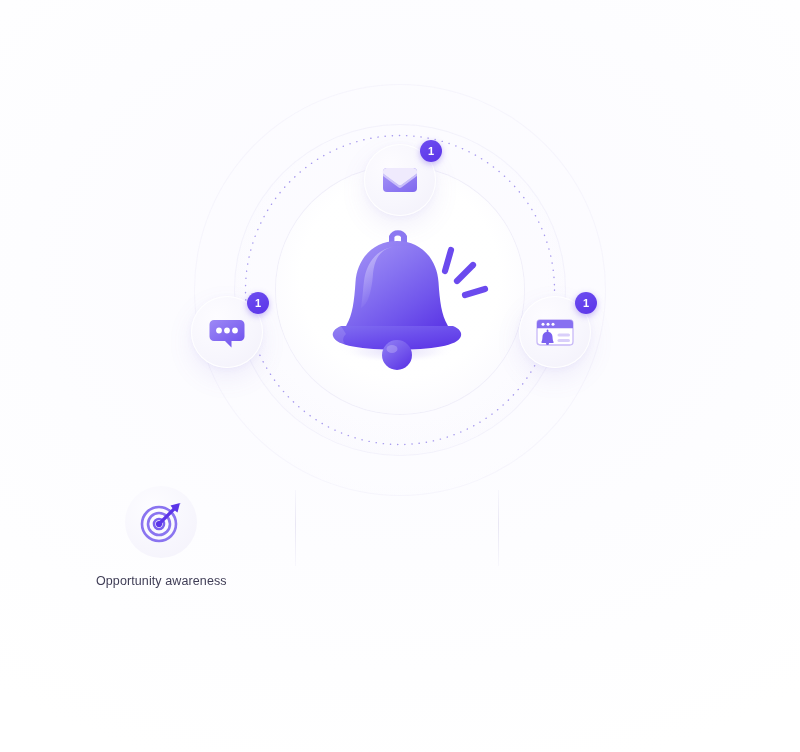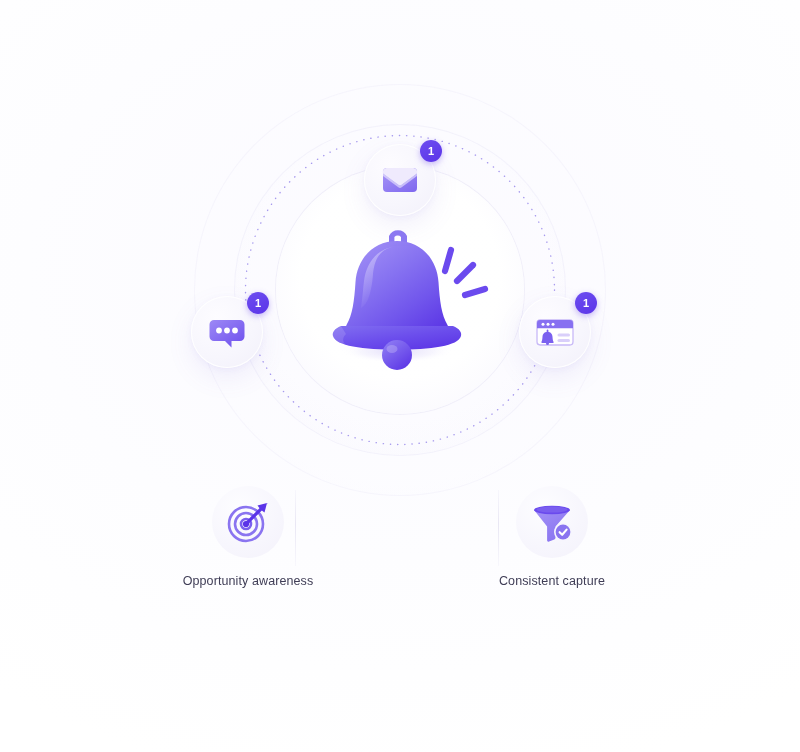--- a/index.html
+++ b/index.html
@@ -113,20 +113,21 @@
 
   
   #features {
     position: absolute;
     left: 96px;
     top: 486px;
     width: 608px;
     height: 110px;
     display: flex;
     align-items: flex-start;
+    flex-direction: column;
   }
   .feature {
     flex: 1 1 0;
     display: flex;
     flex-direction: column;
     align-items: center;
     position: relative;
   }
   .feature-icon {
     width: 72px;
@@ -301,33 +302,14 @@
           <circle cx="21" cy="25" r="3.1" fill="#5b34e8"></circle>
           <line x1="21" y1="25" x2="38" y2="8" stroke="#5b34e8" stroke-width="3.2" stroke-linecap="round"></line>
           <path d="M32.5 6.5 l9.5 -2.5 l-2.5 9.5 l-4 -3 z" fill="#5b34e8"></path>
           <path d="M41.4 4.2 l1.3 -0.3 l-0.3 1.3 z" fill="#b6a6f6"></path>
         </svg>
       </div>
       <div class="feature-label">Opportunity awareness</div>
     </div>
 
 
-    <div class="feature">
-      <div class="feature-icon">
-        <svg width="46" height="46" viewBox="0 0 46 46">
-          <defs>
-            <linearGradient id="funG" x1="10%" y1="0%" x2="90%" y2="100%">
-              <stop offset="0%" stop-color="#a290f6"></stop>
-              <stop offset="100%" stop-color="#8670f0"></stop>
-            </linearGradient>
-          </defs>
-          <path d="M5 11 l36 0 l-14.5 16.5 l0 11 a2 2 0 0 1 -1.2 1.9 l-5.2 2.2 a1.4 1.4 0 0 1 -2 -1.3 l0 -13.8 z" fill="url(#funG)"></path>
-          <ellipse cx="23" cy="11" rx="18" ry="4.2" fill="#6a4aee"></ellipse>
-          <ellipse cx="23" cy="10.6" rx="15.5" ry="3" fill="#8670f0" opacity="0.55"></ellipse>
-          <circle cx="34" cy="33" r="9" fill="#f6f5fd"></circle>
-          <circle cx="34" cy="33" r="7.4" fill="#8a74f0"></circle>
-          <polyline points="30.6,33.2 33.2,35.8 37.6,30.6" fill="none" stroke="#ffffff" stroke-width="2.1" stroke-linecap="round" stroke-linejoin="round"></polyline>
-        </svg>
-      </div>
-      <div class="feature-label">Consistent capture</div>
-    </div>
   </div>
 </div>
 
 </body></html>

